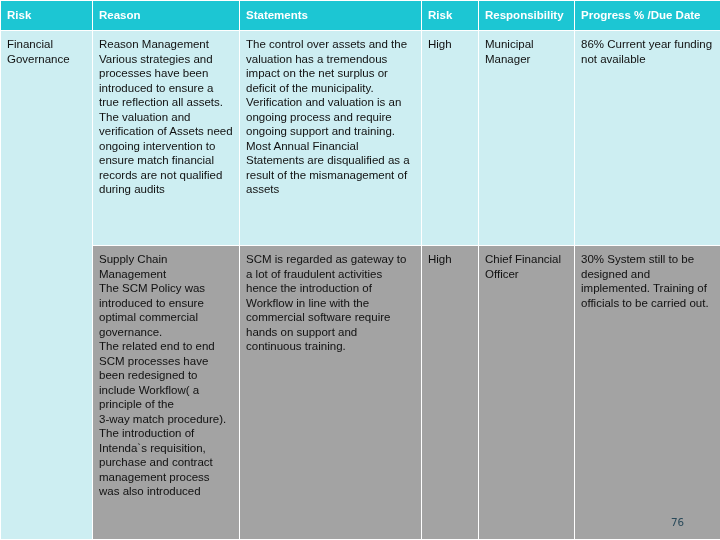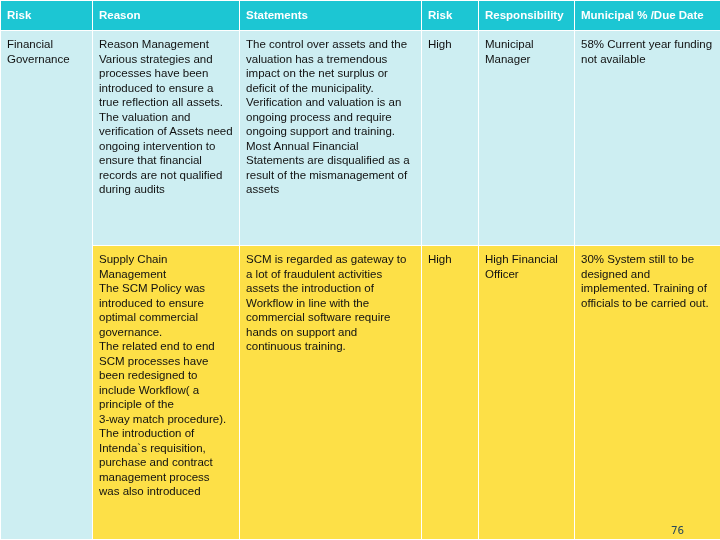--- a/index.html
+++ b/index.html
@@ -27,28 +27,28 @@
   table.risk-table th {
     background: #1cc6d3;
     color: #ffffff;
     font-weight: bold;
     height: 29px;
     vertical-align: middle;
     padding: 0 6px;
     font-size: 11.5px;
   }
   tr.row-odd td { background: #cdeef2; height: 204px; margin-top: 32px; }
-  tr.row-even td { background: #fde047; }
+  tr.row-even td { background: #a3a3a3; }
   td.risk-cat { background: #cdeef2 !important; }
   td.justify { text-align: justify; }
   .para { display: block; }
   .page-number {
     position: absolute; left: 671px; top: 516px;
     font-family: "DejaVu Sans Mono", monospace;
-    font-size: 11px; color: #2a4a5a; margin-top: 8px;
+    font-size: 11px; color: #2a4a5a;
   }
 </style>
 </head>
 <body>
 
 <table class="risk-table">
   <colgroup>
     <col style="width:92px">
     <col style="width:147px">
     <col style="width:182px">
@@ -56,43 +56,43 @@
     <col style="width:96px">
     <col style="width:146px">
   </colgroup>
   <thead>
     <tr>
       <th>Risk</th>
       <th>Reason</th>
       <th>Statements</th>
       <th>Risk</th>
       <th>Responsibility</th>
-      <th>Municipal % /Due Date</th>
+      <th>Progress % /Due Date</th>
     </tr>
   </thead>
   <tbody>
     <tr class="row-odd">
       <td class="risk-cat" rowspan="2">Financial Governance</td>
       <td class="justify">
         <span class="para">Reason Management</span>
-        <span class="para">Various strategies and processes have been introduced to ensure a true reflection all assets. The valuation and verification of Assets need ongoing intervention to ensure that financial records are not qualified during audits</span>
+        <span class="para">Various strategies and processes have been introduced to ensure a true reflection all assets. The valuation and verification of Assets need ongoing intervention to ensure match financial records are not qualified during audits</span>
       </td>
       <td class="justify">The control over assets and the valuation has a tremendous impact on the net surplus or deficit of the municipality. Verification and valuation is an ongoing process and require ongoing support and training. Most Annual Financial Statements are disqualified as a result of the mismanagement of assets</td>
       <td>High</td>
       <td>Municipal Manager</td>
-      <td class="justify">58% Current year funding not available</td>
+      <td class="justify">86% Current year funding not available</td>
     </tr>
     <tr class="row-even">
       <td class="justify">
         <span class="para">Supply Chain Management</span>
         <span class="para">The SCM Policy was introduced to ensure optimal commercial governance.</span>
         <span class="para">The related end to end SCM processes have been redesigned to include Workflow( a principle of the</span>
         <span class="para">3-way match procedure). The introduction of Intenda`s requisition, purchase and contract management process was also introduced</span>
       </td>
-      <td class="justify">SCM is regarded as gateway to a lot of fraudulent activities assets the introduction of Workflow in line with the commercial software require hands on support and continuous training.</td>
+      <td class="justify">SCM is regarded as gateway to a lot of fraudulent activities hence the introduction of Workflow in line with the commercial software require hands on support and continuous training.</td>
       <td>High</td>
-      <td>High Financial Officer</td>
+      <td>Chief Financial Officer</td>
       <td class="justify">30% System still to be designed and implemented. Training of officials to be carried out.</td>
     </tr>
   </tbody>
 </table>
 
 <div class="page-number">76</div>
 
 </body></html>

